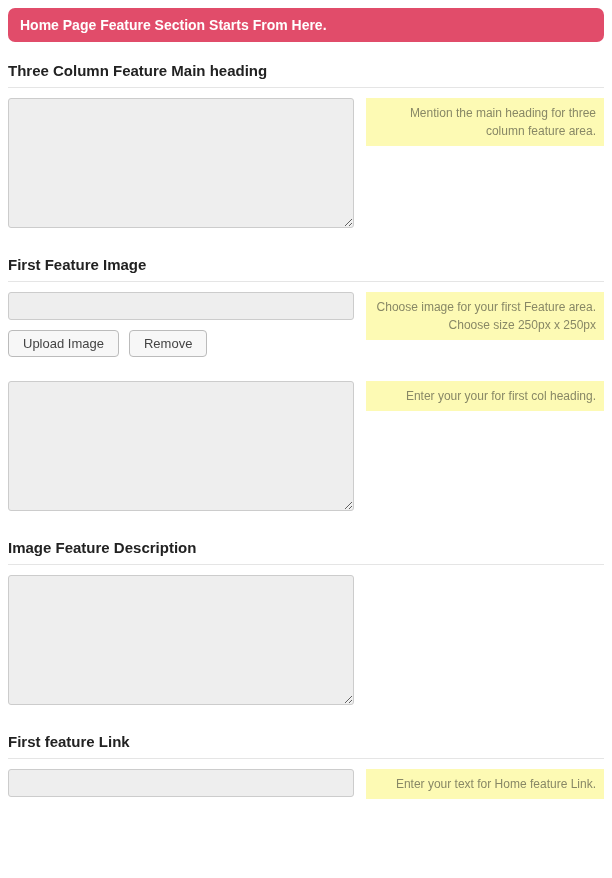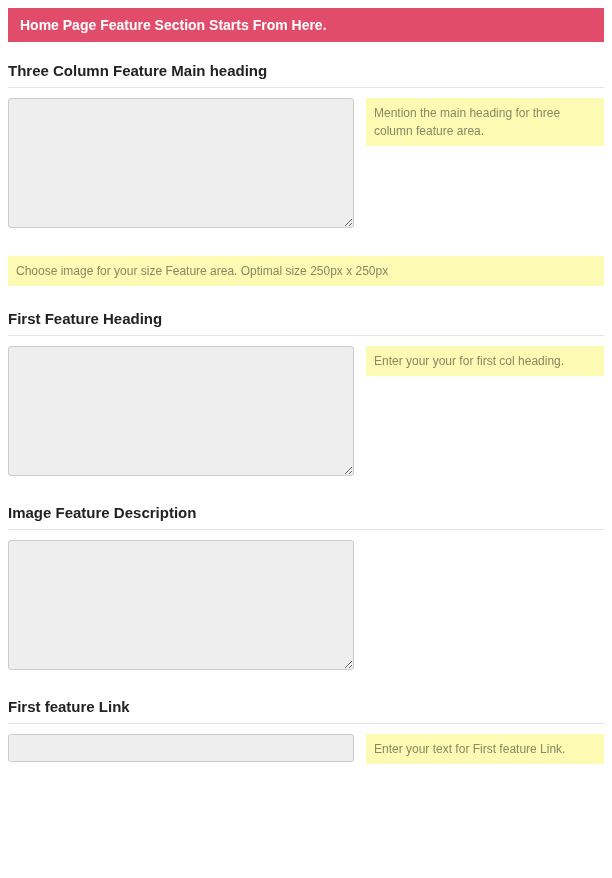--- a/index.html
+++ b/index.html
@@ -13,21 +13,21 @@
       width: 612px;
       padding: 8px;
       color: #333;
     }
     .section-banner {
       background: #e14c6a;
       color: #ffffff;
       font-weight: bold;
       font-size: 14px;
       padding: 9px 12px;
-      border-radius: 0;
+      border-radius: 7px;
       margin-bottom: 20px;
     }
     .field-group {
       margin-bottom: 24px;
     }
     .field-label {
       font-weight: bold;
       font-size: 15px;
       color: #222;
       padding-bottom: 8px;
@@ -37,20 +37,21 @@
     .field-row {
       display: flex;
       gap: 12px;
       align-items: flex-start;
     }
     .field-input-col {
       flex: 0 0 346px;
     }
     .field-hint-col {
       flex: 1;
+      text-align: right;
     }
     .hint-box {
       background: #fdfab4;
       color: #888866;
       font-size: 12px;
       padding: 6px 8px;
       line-height: 1.5;
     }
     textarea.big-textarea {
       width: 100%;
@@ -98,29 +99,36 @@
     <div class="field-input-col">
       <textarea class="big-textarea" style=""></textarea>
     </div>
     <div class="field-hint-col">
       <div class="hint-box">Mention the main heading for three column feature area.</div>
     </div>
   </div>
 </div>
 
 <div class="field-group">
+  <div class="field-label">First Feature Image</div>
   <div class="field-row">
+    <div class="field-input-col">
+      <input type="text" class="readonly-input" value="" style="">
+      <div class="button-row">
+        <button class="small-btn">Upload Image</button>
+        <button class="small-btn">Remove</button>
+      </div>
+    </div>
     <div class="field-hint-col">
-      <div class="hint-box">Choose image for your size Feature area. Optimal size 250px x 250px</div>
+      <div class="hint-box">Choose image for your first Feature area. Choose size 250px x 250px</div>
     </div>
   </div>
 </div>
 
 <div class="field-group">
-  <div class="field-label">First Feature Heading</div>
   <div class="field-row">
     <div class="field-input-col">
       <textarea class="big-textarea" style=""></textarea>
     </div>
     <div class="field-hint-col">
       <div class="hint-box">Enter your your for first col heading.</div>
     </div>
   </div>
 </div>
 
@@ -133,16 +141,16 @@
   </div>
 </div>
 
 <div class="field-group" style="margin-bottom:8px;">
   <div class="field-label">First feature Link</div>
   <div class="field-row">
     <div class="field-input-col">
       <input type="text" class="readonly-input" value="" style="">
     </div>
     <div class="field-hint-col">
-      <div class="hint-box">Enter your text for First feature Link.</div>
+      <div class="hint-box">Enter your text for Home feature Link.</div>
     </div>
   </div>
 </div>
 
 </body></html>

